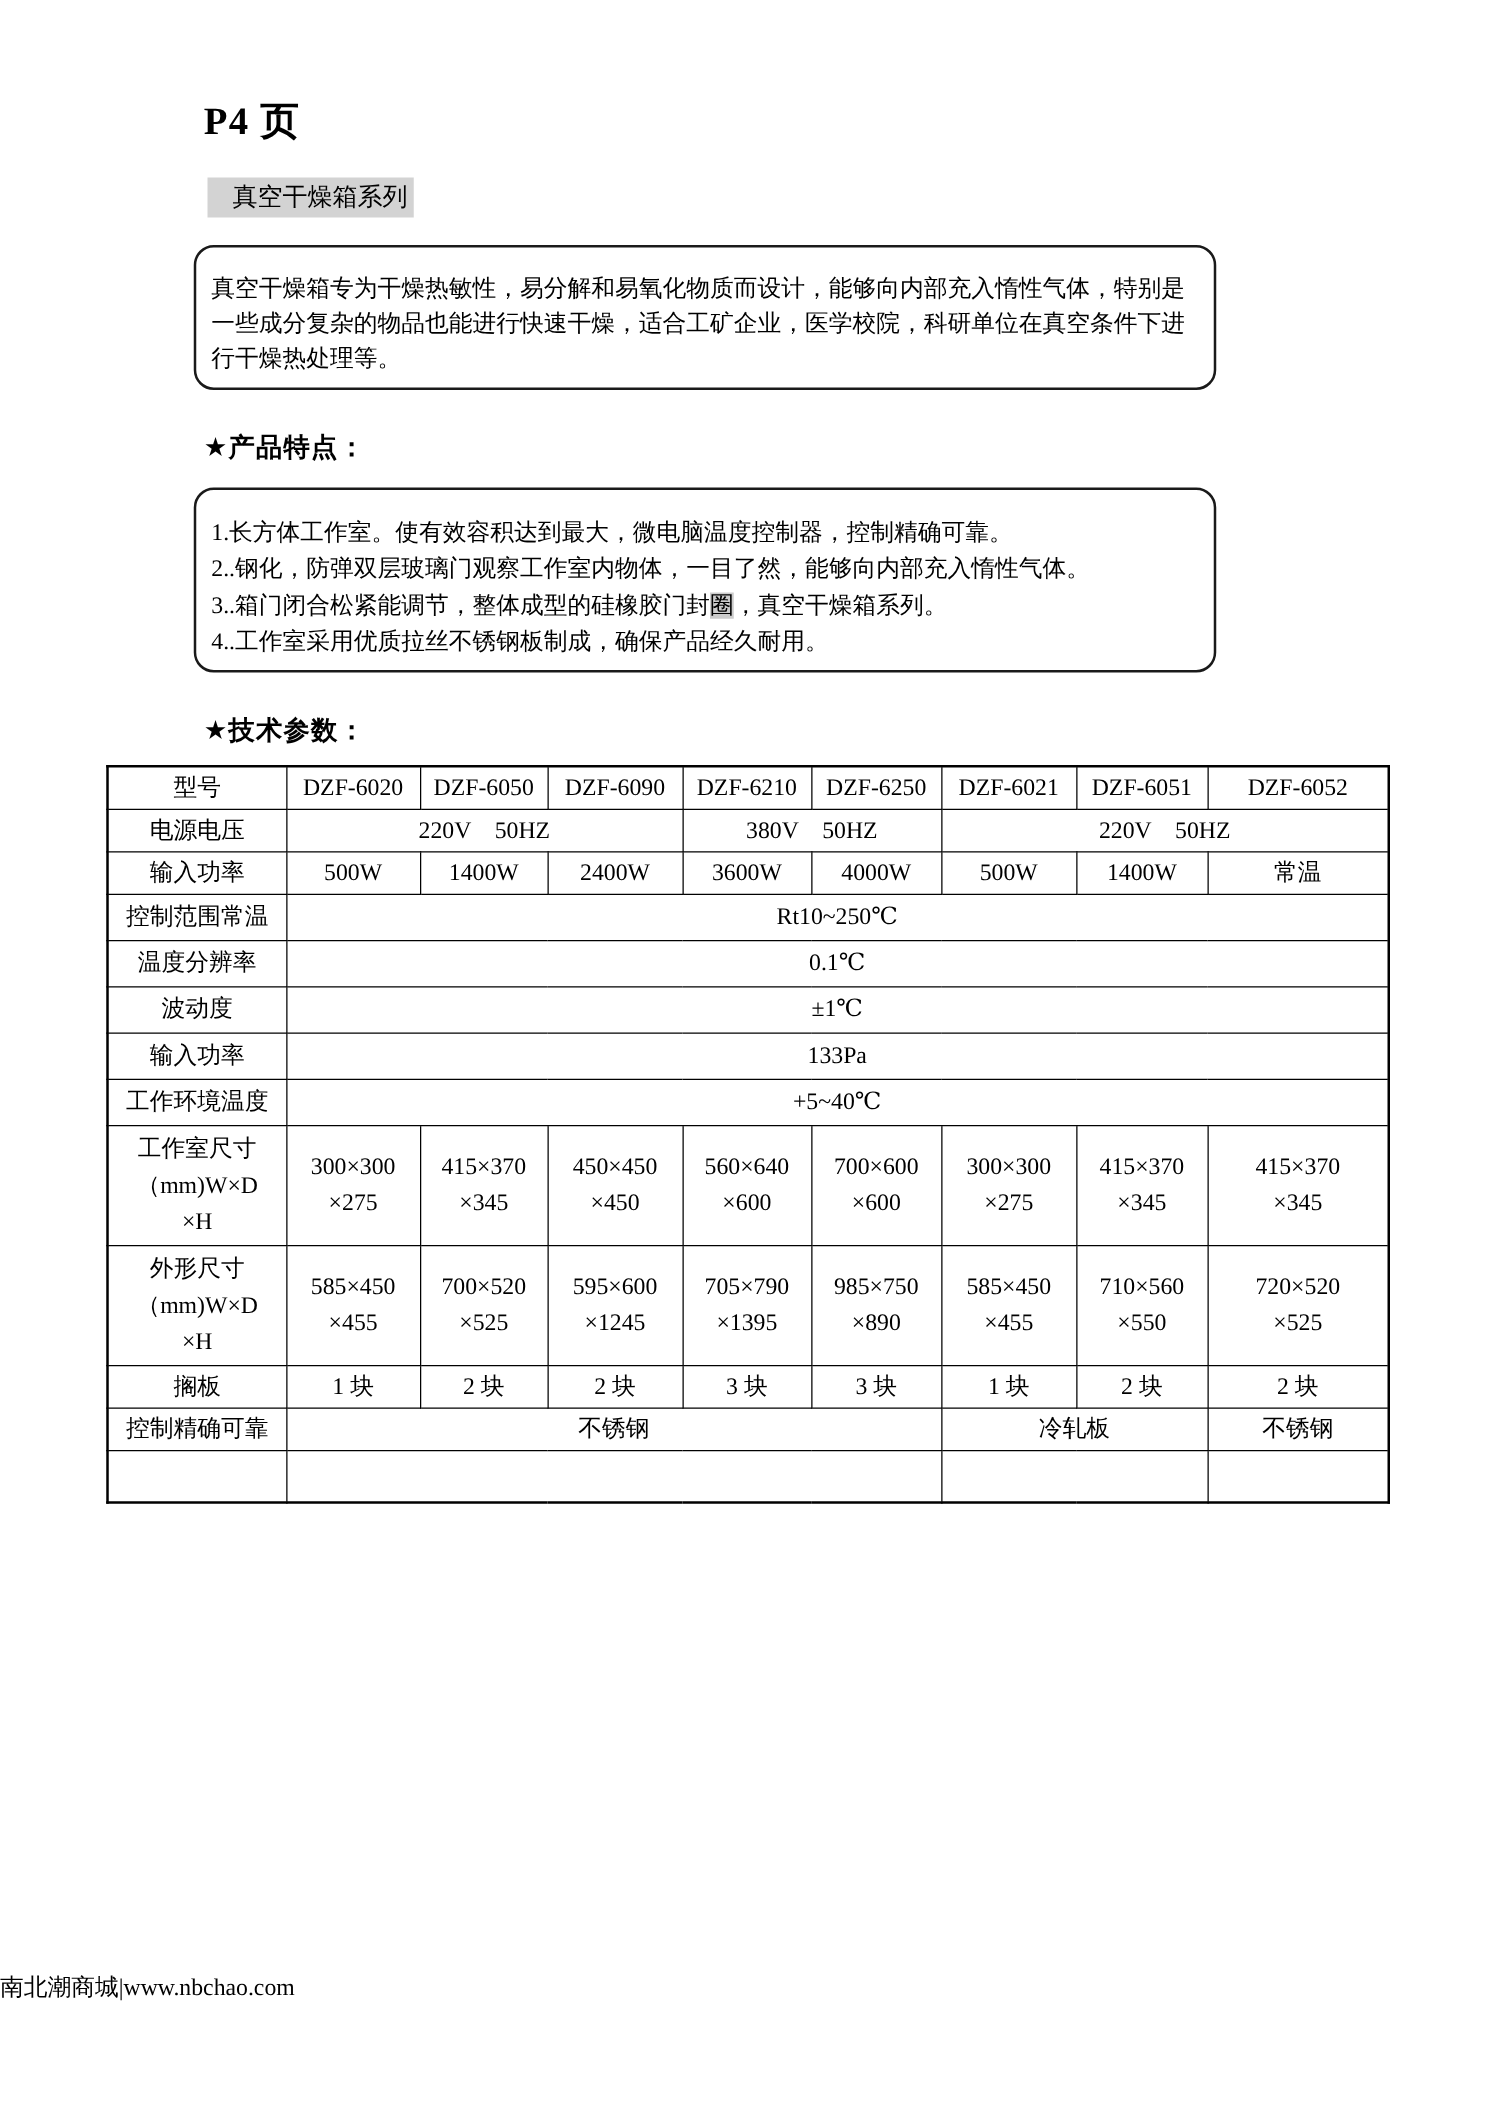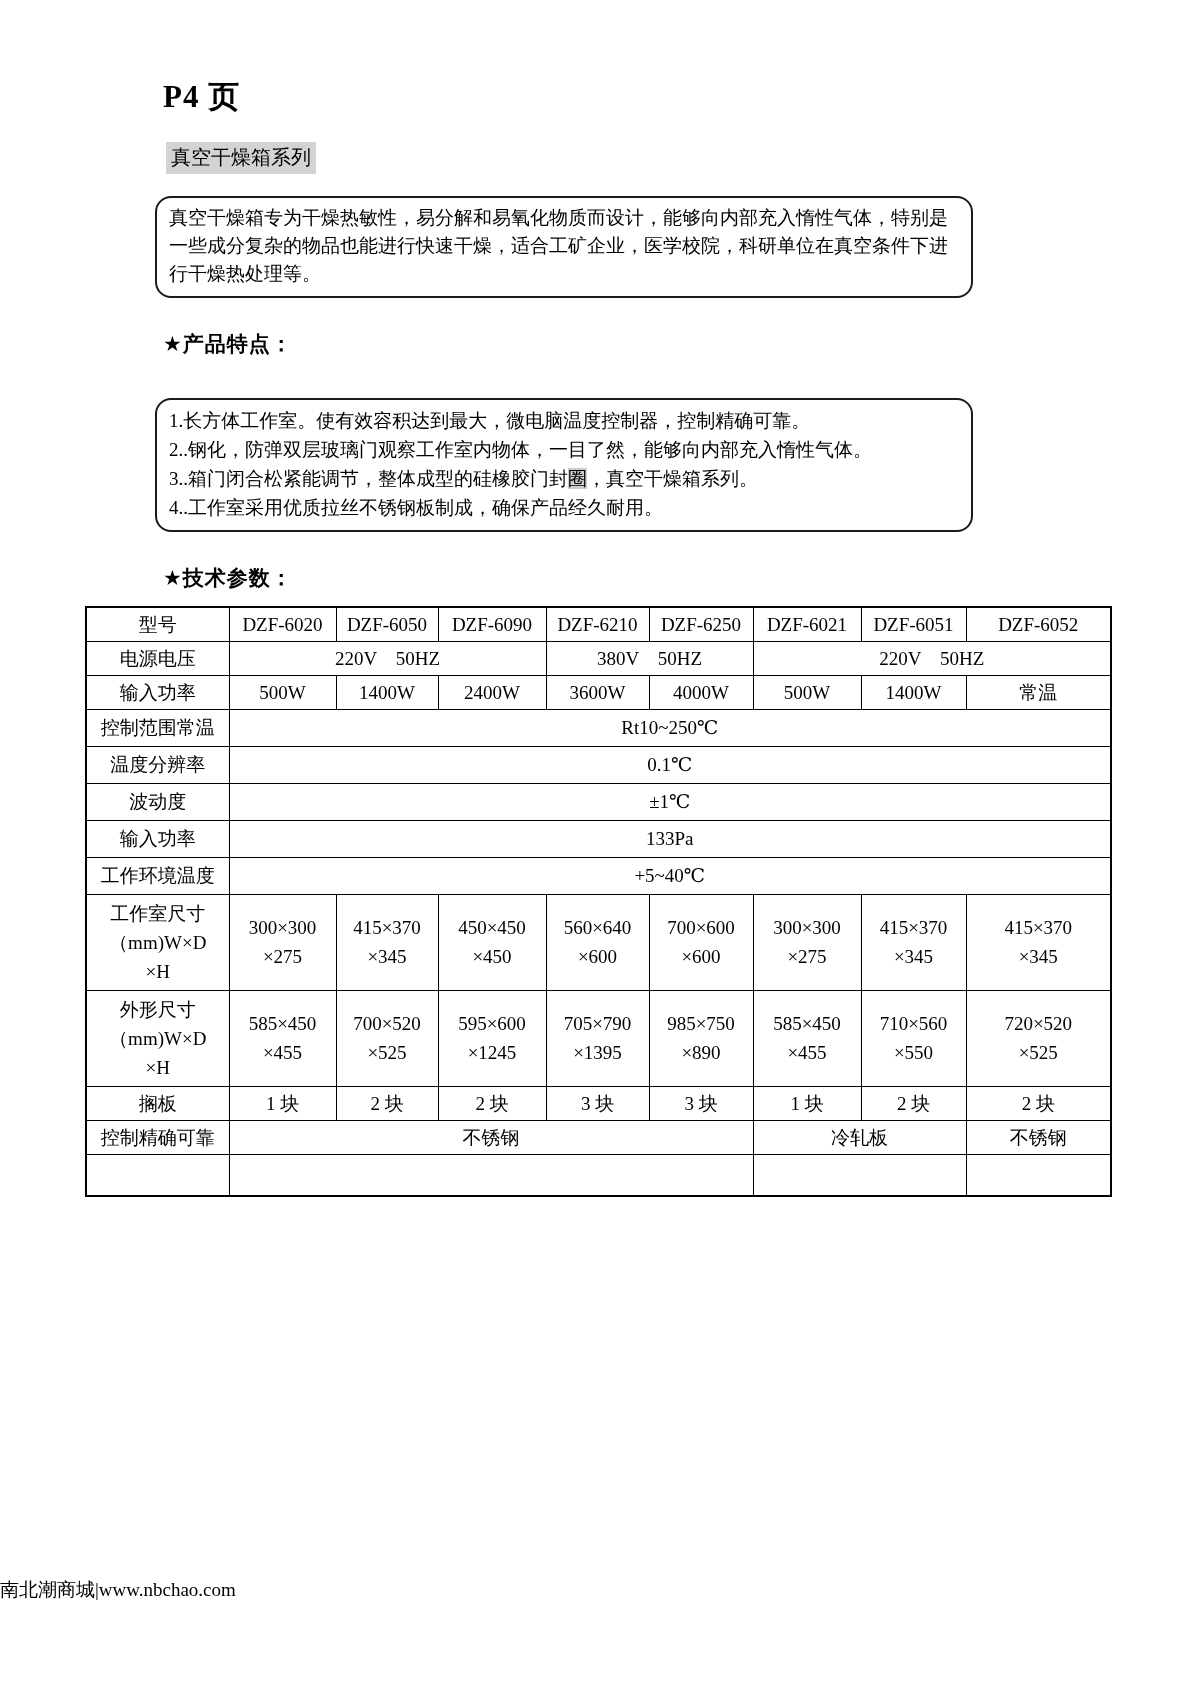--- a/index.html
+++ b/index.html
@@ -18,34 +18,34 @@
     font-size: 31px;
     font-weight: bold;
     letter-spacing: 1px;
   }
 
   .series-title-wrap { margin: 24px 0 0 166px; }
   .series-title {
     display: inline-block;
     background: #d3d3d3;
     font-size: 20px;
-    padding: 2px 5px 3px 5px;
+    padding: 2px 5px 3px 20px;
   }
 
   .round-box {
     margin-left: 155px;
     width: 790px;
     border: 2px solid #1a1a1a;
     border-radius: 16px;
-    padding: 6px 12px 8px 12px;
+    padding: 20px 12px 8px 12px;
     font-size: 19px;
     line-height: 28px;
   }
   .intro-box { margin-top: 22px; }
-  .features-box { margin-top: 40px; line-height: 29px; }
+  .features-box { margin-top: 18px; line-height: 29px; }
   .features-box p { margin: 0; }
 
   .section-heading {
     margin: 32px 0 0 163px;
     font-size: 21px;
     font-weight: bold;
     font-family: "Liberation Sans", "DejaVu Sans", sans-serif;
     letter-spacing: 1px;
   }
 

